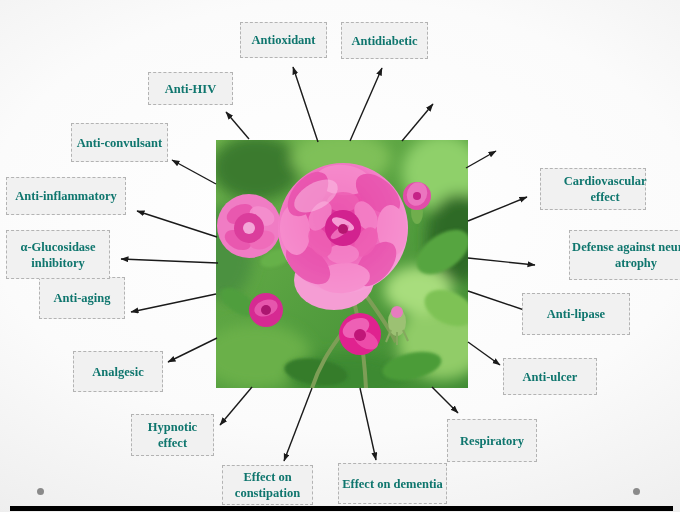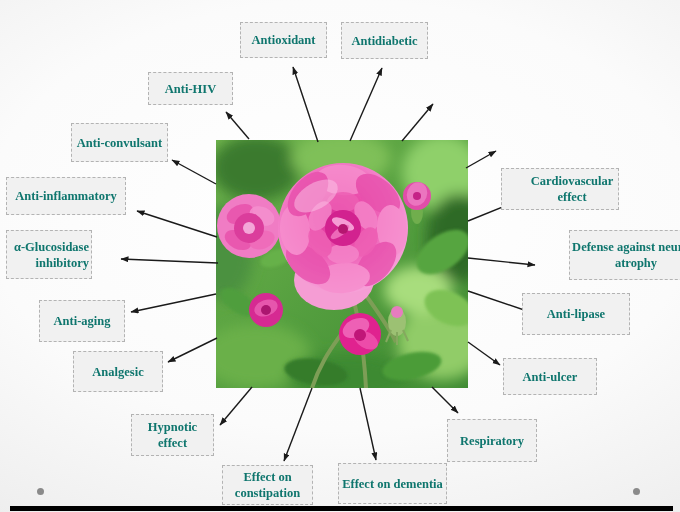--- a/index.html
+++ b/index.html
@@ -156,31 +156,31 @@
       <line x1="216" y1="294" x2="131" y2="312" marker-end="url(#ah)"></line>
       <line x1="218" y1="263" x2="121" y2="259" marker-end="url(#ah)"></line>
       <line x1="217" y1="237" x2="137" y2="211" marker-end="url(#ah)"></line>
       <line x1="216" y1="184" x2="172" y2="160" marker-end="url(#ah)"></line>
       <line x1="249" y1="139" x2="226" y2="112" marker-end="url(#ah)"></line>
     </g>
   </svg>
 
   <div class="label-box" style="left:240px;top:22px;width:87px;height:36px;">Antioxidant</div>
   <div class="label-box" style="left:341px;top:22px;width:87px;height:37px;">Antidiabetic</div>
-  <div class="label-box" style="left:501px;top:168px;width:118px;height:42px;padding-left:26px;">Cardiovascular effect</div>
+  <div class="label-box" style="left:540px;top:168px;width:106px;height:42px;padding-left:26px;">Cardiovascular effect</div>
   <div class="label-box" style="left:569px;top:230px;width:134px;height:50px;">Defense against neuritic atrophy</div>
   <div class="label-box" style="left:522px;top:293px;width:108px;height:42px;text-align:right;">Anti-lipase</div>
   <div class="label-box" style="left:447px;top:419px;width:90px;height:43px;">Respiratory</div>
   <div class="label-box" style="left:503px;top:358px;width:94px;height:37px;">Anti-ulcer</div>
   <div class="label-box" style="left:338px;top:463px;width:109px;height:41px;">Effect on dementia</div>
   <div class="label-box" style="left:222px;top:465px;width:91px;height:40px;">Effect on constipation</div>
   <div class="label-box" style="left:73px;top:351px;width:90px;height:41px;">Analgesic</div>
   <div class="label-box" style="left:131px;top:414px;width:83px;height:42px;">Hypnotic effect</div>
-  <div class="label-box" style="left:39px;top:300px;width:86px;height:42px;text-align:center;">Anti-aging</div>
-  <div class="label-box" style="left:6px;top:230px;width:86px;height:49px;text-align:right;">α-Glucosidase inhibitory</div>
+  <div class="label-box" style="left:39px;top:277px;width:86px;height:42px;text-align:center;">Anti-aging</div>
+  <div class="label-box" style="left:6px;top:230px;width:104px;height:49px;">α-Glucosidase inhibitory</div>
   <div class="label-box" style="left:71px;top:123px;width:97px;height:39px;">Anti-convulsant</div>
   <div class="label-box" style="left:6px;top:177px;width:120px;height:38px;">Anti-inflammatory</div>
   <div class="label-box" style="left:148px;top:72px;width:85px;height:33px;">Anti-HIV</div>
 
   <div class="dot dot-left"></div>
   <div class="dot dot-right"></div>
   <div class="bottom-bar"></div>
 
 </div>
 

